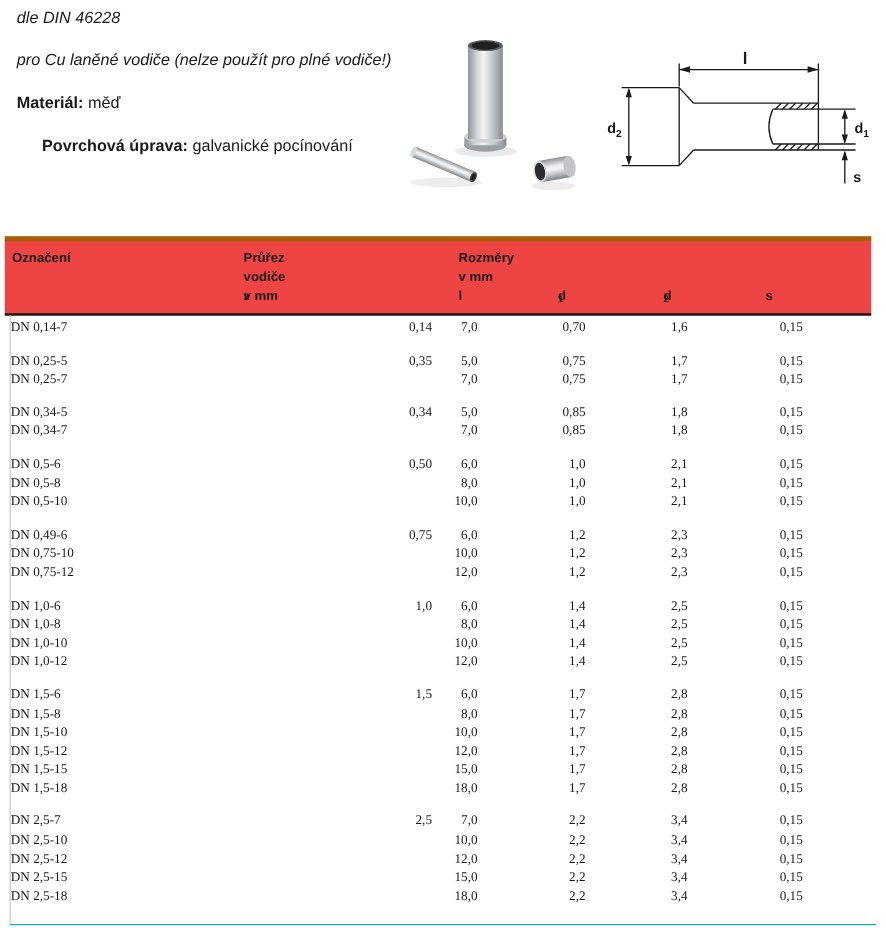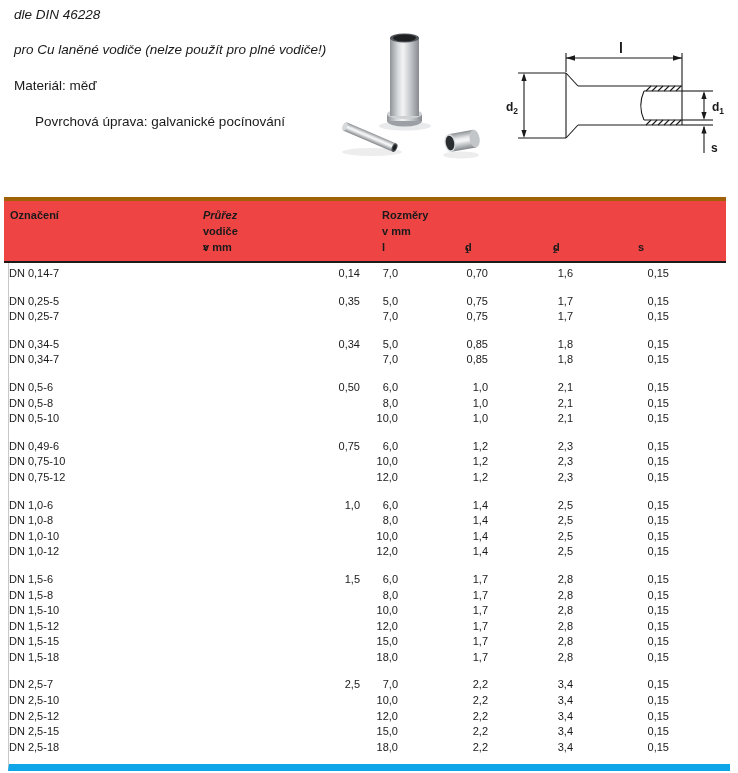--- a/index.html
+++ b/index.html
@@ -7,48 +7,48 @@
     width:738px;height:773px;position:relative;overflow:hidden;
     background:#ffffff;color:#1a1a1a;
     font-family:"Liberation Sans","DejaVu Sans",sans-serif;
   }
   
   .intro-line{position:absolute;left:14px;font-size:13.5px;white-space:nowrap;}
   .intro-line.l1{top:7px;font-style:italic;}
   .intro-line.l2{top:42px;font-style:italic;}
   .intro-line.l3{top:78px;}
   .intro-line.l4{top:114px;padding-left:21px;}
-  .intro-line b{font-weight:normal;text-align:center;}
+  .intro-line b{font-weight:bold;text-align:center;}
   
   .photo{position:absolute;left:330px;top:0px;}
   .diagram{position:absolute;left:500px;top:20px;}
   
   .thead{
     position:absolute;left:4px;top:197px;width:722px;height:66px;
     background:#ef4444;border-top:4px solid #a16207;border-bottom:2px solid #1a1a1a;
     box-sizing:border-box;font-size:11px;font-weight:bold;
   }
   .thead span{position:absolute;white-space:nowrap;line-height:13px;}
   .h-oznaceni{left:6px;top:8px;}
-  .h-prurez1{left:199px;top:8px;font-style:italic;}
+  .h-prurez1{left:199px;top:8px;}
   .h-prurez2{left:199px;top:24px;}
   .h-prurez3{left:199px;top:40px;}
   .h-rozmery1{left:378px;top:8px;}
   .h-rozmery2{left:378px;top:24px;}
   .h-dim-l{left:378px;top:40px;}
   .h-dim-d1{left:461px;top:40px;}
   .h-dim-d2{left:549px;top:40px;}
   .h-dim-s{left:634px;top:40px;}
   .thead sup{font-size:8px;vertical-align:4px;}
   .thead sub{font-size:8px;vertical-align:-2px;}
   
   .tbody-wrap{
     position:absolute;left:8px;top:263px;width:722px;height:508px;
-    border-bottom:7px solid #0ea5e9;border-left:1px solid #c9c9c9;
-    box-sizing:border-box;padding-top:3px;
+    border-bottom:1px solid #0ea5e9;border-left:1px solid #c9c9c9;
+    box-sizing:border-box;padding-top:3px;font-family:Liberation Serif, serif;
   }
   table.dims{border-collapse:collapse;width:100%;font-size:11px;table-layout:fixed;}
   table.dims td{line-height:15.6px;white-space:nowrap;padding:0;overflow:hidden;}
   td.c0{padding-left:6px;text-align:left;}
   td.c1{padding-left:6px;text-align:right;}
   td.c2,td.c3,td.c4,td.c5{text-align:right;}
   tr.spacer td{height:12px;line-height:12px;}
   
   .dgm-label{font-family:"Liberation Sans","DejaVu Sans",sans-serif;font-weight:bold;}
 </style>

